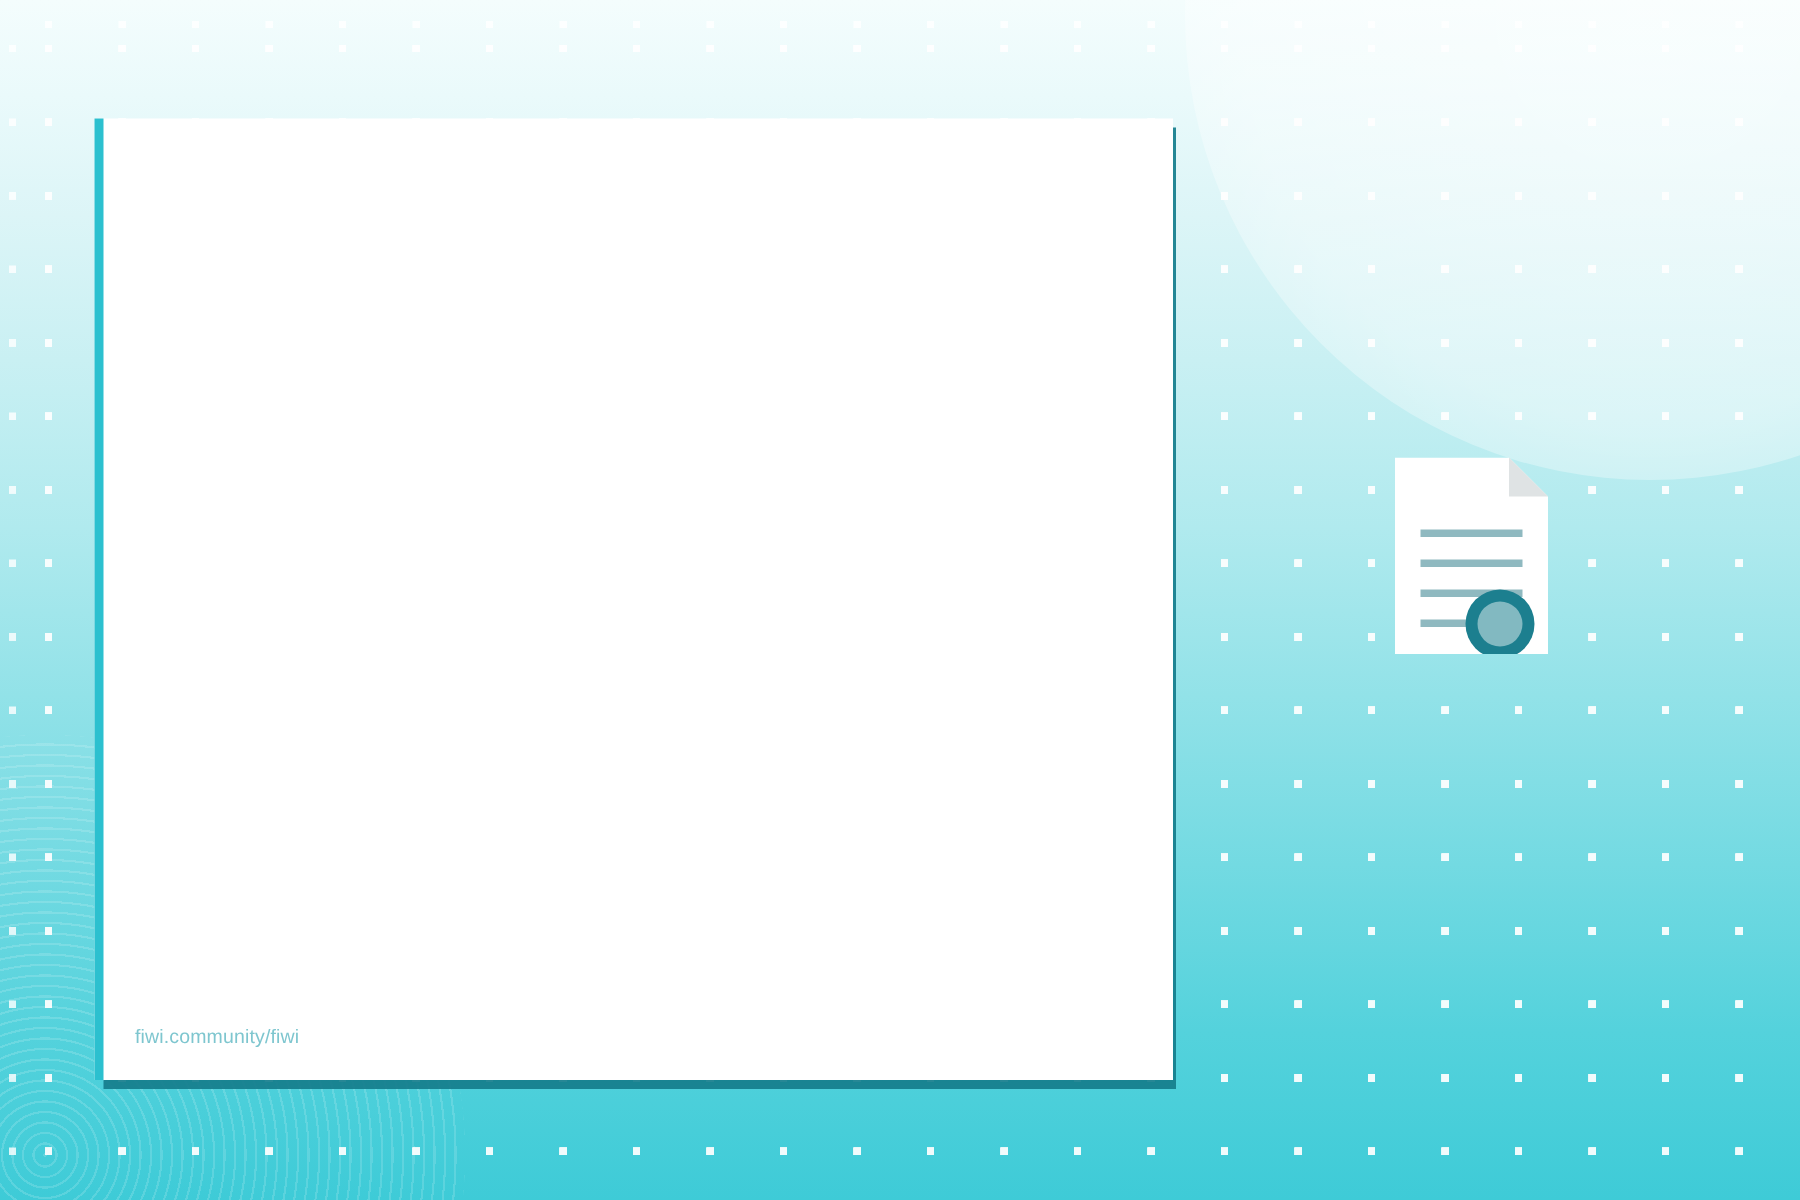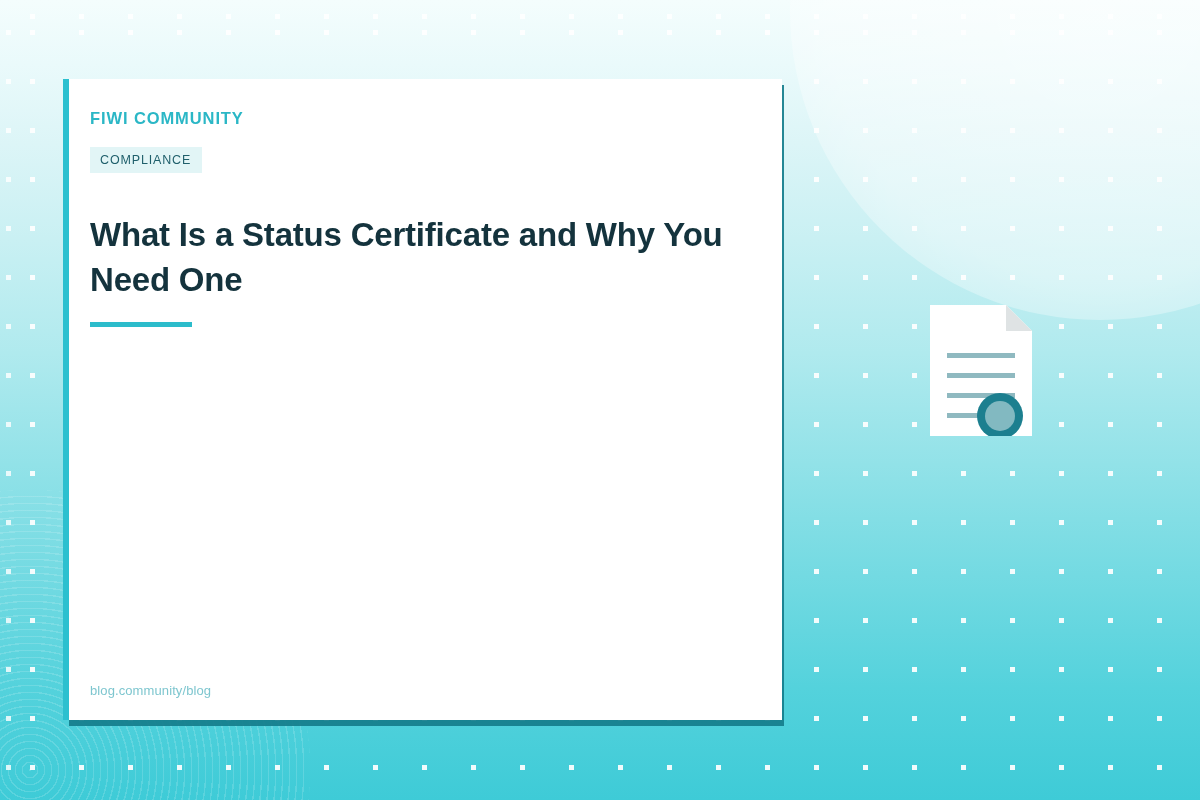--- a/index.html
+++ b/index.html
@@ -184,31 +184,22 @@
 <div id="stage">
 
   <div id="bg-dots"></div>
   <div id="arc-topright"></div>
   <div id="arc-bottomleft"></div>
 
   <div id="card-shadow"></div>
   <div id="card"></div>
   <div id="card-accent-bar"></div>
 
-  <div id="card-inner">
-    <div class="brand">FIWI COMMUNITY</div>
-
-    <div class="badge">COMPLIANCE</div>
-
-    <h1 class="title">What Is a Status Certificate and Why You Need One</h1>
-
-    <div class="title-rule"></div>
-  </div>
-
-  <div class="footer-url">blog.community/blog</div>
+
+  <div class="footer-url">fiwi.community/fiwi</div>
 
   <div id="cert-icon">
     <svg width="102" height="131" viewBox="0 0 102 131" xmlns="http://www.w3.org/2000/svg">
       <path d="M0 0 H76 L102 26 V131 H0 Z" fill="#ffffff"></path>
       <path d="M76 0 L102 26 H76 Z" fill="#dfe3e4"></path>
       <g fill="#8fb9c0">
         <rect x="17" y="48" width="68" height="5"></rect>
         <rect x="17" y="68" width="68" height="5"></rect>
         <rect x="17" y="88" width="68" height="5"></rect>
         <rect x="17" y="108" width="68" height="5"></rect>

